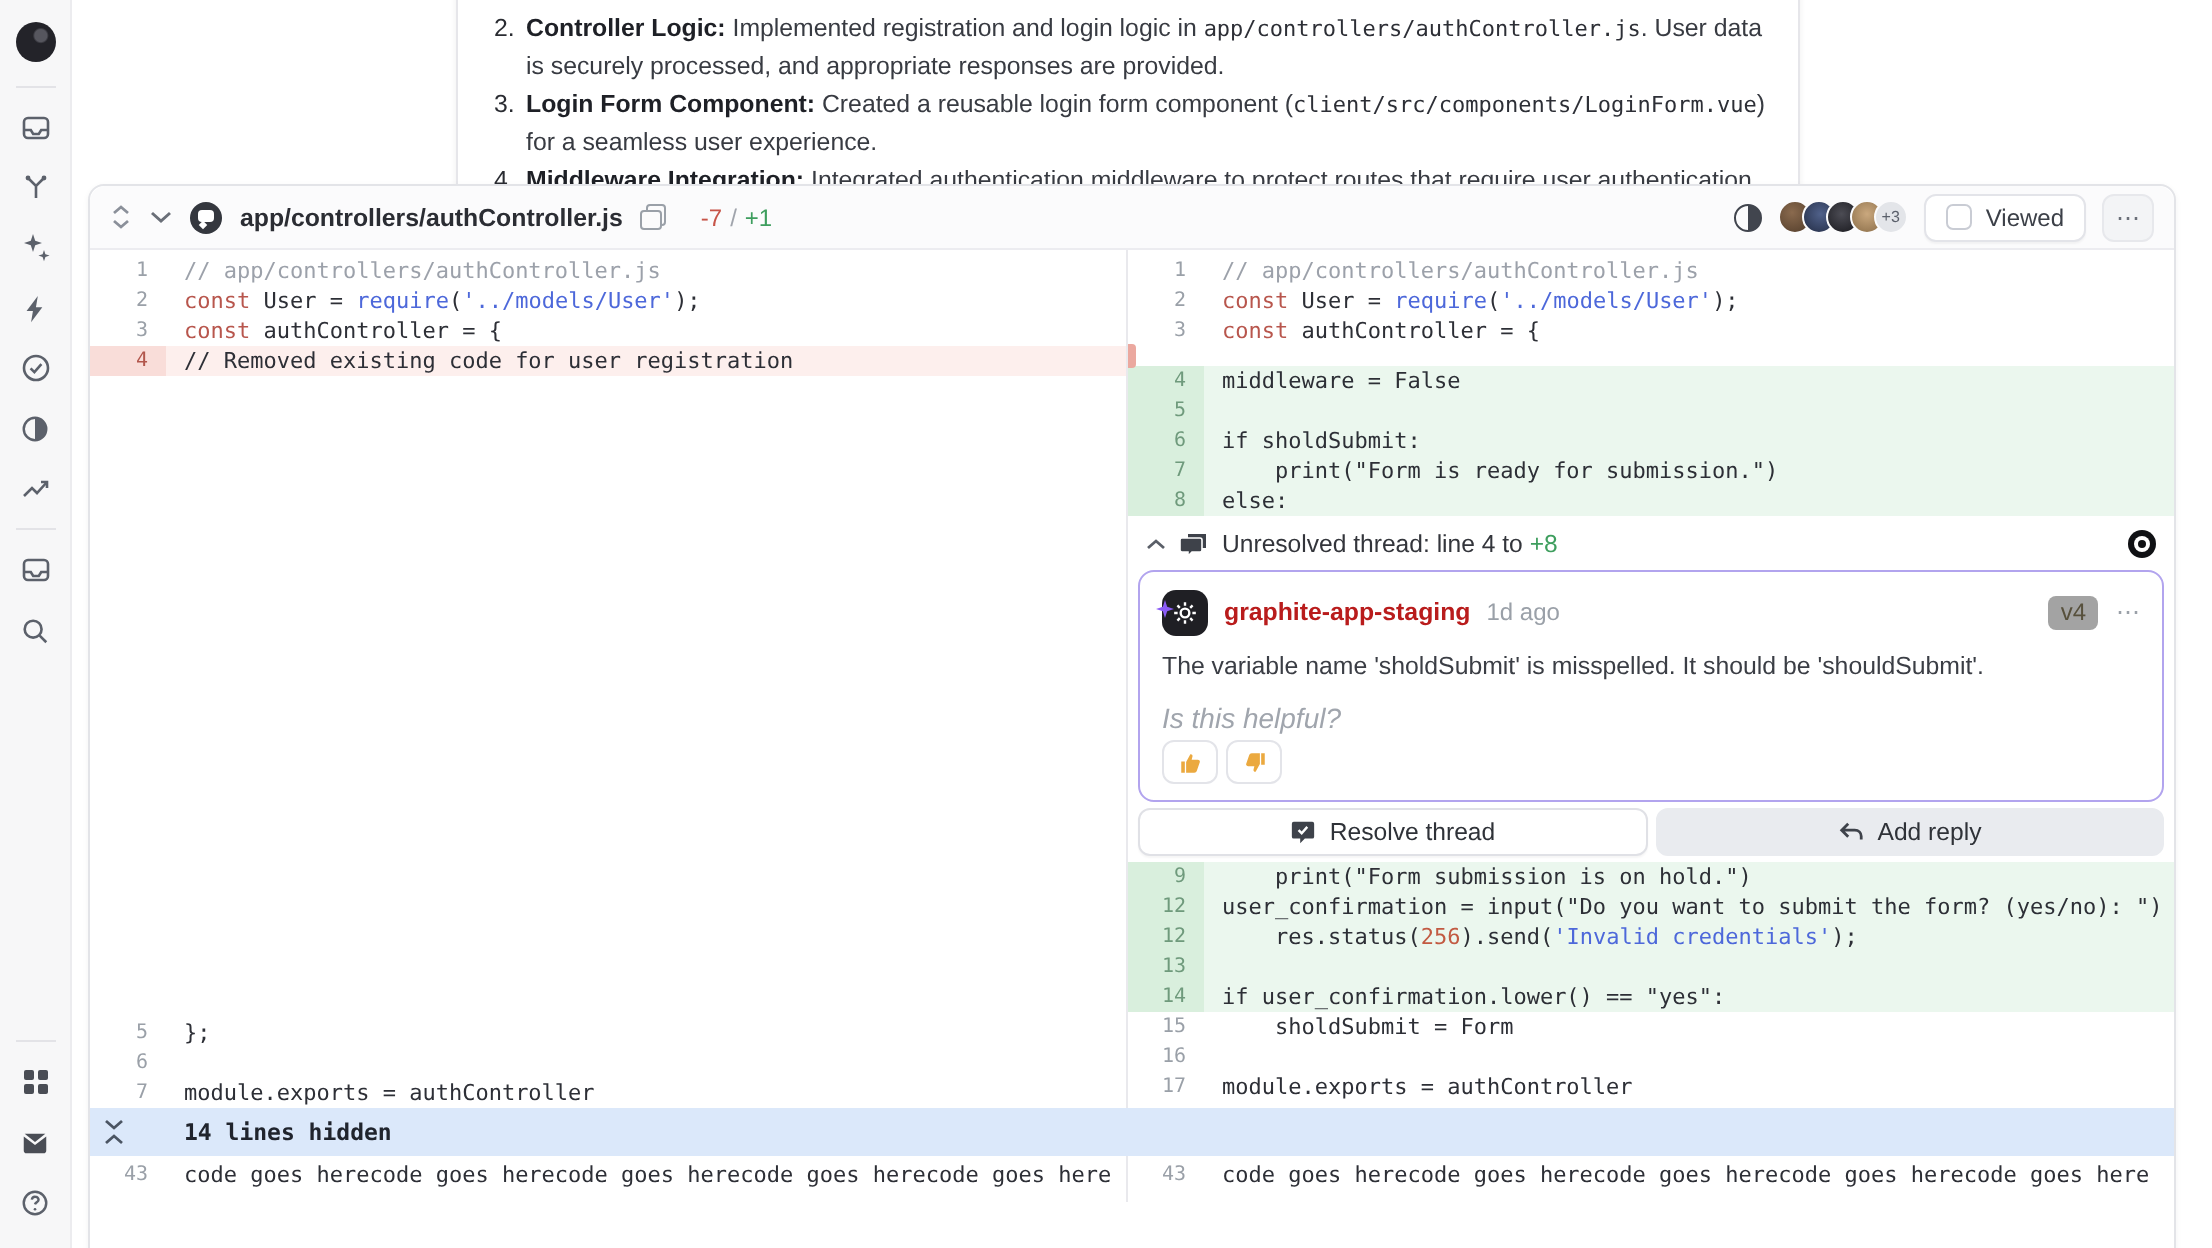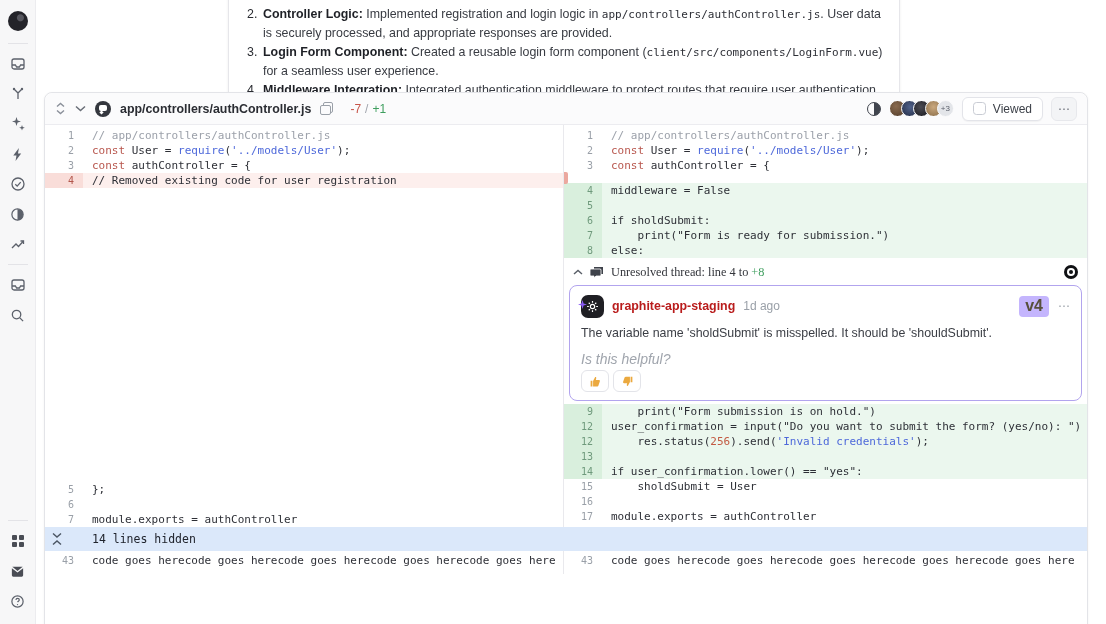--- a/index.html
+++ b/index.html
@@ -87,59 +87,59 @@
   .code-row.add .gutter { background:#d9efdd; color:#6f9a7c; }
   .tk-pl { color:#2d2f36; } .tk-kw { color:#b8564d; } .tk-fn { color:#4d68da; }
   .tk-str { color:#4d68da; } .tk-num { color:#c25a42; } .tk-cm { color:#9ca1aa; }
   .gap-row { height:10px; position:relative; }
   .del-sliver { position:absolute; left:0; top:-1px; width:4px; height:12px;
     background:#eba89f; border-radius:0 2px 2px 0; }
 
   
   .thread { margin:3px 5px 3px 5px; }
   .thread-head { height:22px; display:flex; align-items:center; gap:7px; padding:0 4px; }
-  .thread-title { font-size:12.3px; color:#33353b;font-family:Liberation Serif, serif; }
+  .thread-title { font-size:12.3px; color:#33353b; }
   .thread-title .added { color:#3e9e5e; }
   .record { width:14px; height:14px; border-radius:50%; background:#101114; margin-left:auto;
     display:flex; align-items:center; justify-content:center; cursor:pointer; }
   .record-mid { width:8px; height:8px; border-radius:50%; background:#fff;
     display:flex; align-items:center; justify-content:center; }
   .record-dot { width:4px; height:4px; border-radius:50%; background:#101114; }
 
   .comment-card { border:1.5px solid #b2a4ee; border-radius:8px; background:#fff;
     padding:8px 11px; margin-top:2px; }
   .cc-head { display:flex; align-items:center; gap:8px; height:24px; }
   .cc-avatar { width:23px; height:23px; border-radius:7px; background:#1f1f24; position:relative; flex:none; }
   .cc-avatar svg { position:absolute; left:5px; top:5px; }
   .cc-avatar .spark { position:absolute; left:-3px; bottom:-3px; }
   .cc-author { font-size:12.4px; font-weight:650; color:#b91c1c; }
   .cc-time { font-size:12px; color:#9aa0a8; }
   .cc-right { margin-left:auto; display:flex; align-items:center; gap:9px; }
-  .v-badge { background:#c4b5fd; color:#57503c; font-size:16px; font-weight:700;
+  .v-badge { background:#a3a3a3; color:#57503c; font-size:12px; font-weight:400;
     padding:1.5px 6px; border-radius:4px; }
   .cc-more { color:#9aa0a8; font-size:12px; cursor:pointer; }
   .cc-body { margin-top:7px; font-size:12.4px; color:#3b3e45; line-height:17px; }
   .cc-spotted { margin-top:4px; font-size:12.3px; font-style:italic; color:#55585f; line-height:17px; }
   .cc-spotted a { color:#5864d6; text-decoration:none; cursor:pointer; }
   .cc-helpful { margin-top:9px; font-size:14px; color:#a0a5ad;font-style:italic; }
   .thumb-row { margin-top:3px; display:flex; gap:4px; }
   .thumb-btn { width:28px; height:22px; border:1px solid #e3e4e9; border-radius:6px; background:#fff;
     display:flex; align-items:center; justify-content:center; cursor:pointer; }
 
   .thread-actions { display:flex; gap:4px; margin-top:3px; }
   .t-btn { flex:1; height:24px; border-radius:6px; display:flex; align-items:center; justify-content:center;
     gap:7px; font-size:12.3px; font-weight:500; color:#2f3238; cursor:pointer; }
   .t-btn.resolve { background:#fff; border:1px solid #e0e1e6; box-shadow:0 1px 1px rgba(20,20,30,.04); }
   .t-btn.reply { background:#e9ebef; border:1px solid #e9ebef; }
 
   
   .hidden-band { height:24px; background:#dbe8fa; display:flex; align-items:center; cursor:pointer; }
   .band-gutter { width:38px; flex:none; display:flex; flex-direction:column; align-items:flex-start;
     padding-left:7px; gap:0; }
-  .band-label { font-family:"DejaVu Sans Mono", monospace; font-size:11.5px; font-weight:400;
+  .band-label { font-family:"DejaVu Sans Mono", monospace; font-size:11.5px; font-weight:700;
     color:#20242d; padding-left:9px; }
 
   .diff-bottom { display:flex; }
   .diff-bottom .bpane { padding:2px 0 6px; }
   .diff-bottom .bpane-l { width:518px; flex:none; }
   .diff-bottom .bpane-r { flex:1; border-left:1px solid #e9e9ed; }
 </style>
 </head>
 <body>
 
@@ -408,20 +408,35 @@
                 </svg>
             </div>
             <div class="thumb-btn">
               <svg width="13" height="13" viewBox="0 0 16 16" fill="#eba93f" transform="rotate(180)">
                   <path d="M2 7h2.2v7H2zM5 14V7.4L7.6 2.6c.9-.2 1.5.5 1.3 1.4L8.4 6h3.8c.9 0 1.5.8 1.2 1.6l-1.8 5.2c-.2.7-.9 1.2-1.6 1.2z"></path>
                 </svg>
             </div>
           </div>
         </div>
 
+        <div class="thread-actions">
+          <div class="t-btn resolve">
+            <svg width="13" height="13" viewBox="0 0 14 14">
+                <path d="M2 1h10a1 1 0 011 1v7a1 1 0 01-1 1H8l-2.5 2.5V10H2a1 1 0 01-1-1V2a1 1 0 011-1z" fill="#3e424a"></path>
+                <path d="M4.6 5.4l1.7 1.7 3-3.4" fill="none" stroke="#fff" stroke-width="1.3"></path>
+              </svg>
+            <span>Resolve thread</span>
+          </div>
+          <div class="t-btn reply">
+            <svg width="13" height="12" viewBox="0 0 14 12" fill="none" stroke="#3e424a" stroke-width="1.5">
+                <path d="M5.5 1.5L2 5l3.5 3.5M2 5h7c2.2 0 3.5 1.4 3.5 3.3V10"></path>
+              </svg>
+            <span>Add reply</span>
+          </div>
+        </div>
       </div>
 
       <div>
           <div class="code-row add">
             <div class="gutter">9</div>
             <div class="code"><span class="tk-pl">    print("Form submission is on hold.")</span></div>
           </div>
           <div class="code-row add">
             <div class="gutter">12</div>
             <div class="code"><span class="tk-pl">user_confirmation = input("Do you want to submit the form? (yes/no): ")</span></div>
@@ -433,21 +448,21 @@
           <div class="code-row add">
             <div class="gutter">13</div>
             <div class="code"></div>
           </div>
           <div class="code-row add">
             <div class="gutter">14</div>
             <div class="code"><span class="tk-pl">if user_confirmation.lower() == "yes":</span></div>
           </div>
           <div class="code-row ctx">
             <div class="gutter">15</div>
-            <div class="code"><span class="tk-pl">    sholdSubmit = User</span></div>
+            <div class="code"><span class="tk-pl">    sholdSubmit = Form</span></div>
           </div>
           <div class="code-row ctx">
             <div class="gutter">16</div>
             <div class="code"></div>
           </div>
           <div class="code-row ctx">
             <div class="gutter">17</div>
             <div class="code"><span class="tk-pl">module.exports = authController</span></div>
           </div>
         </div>

